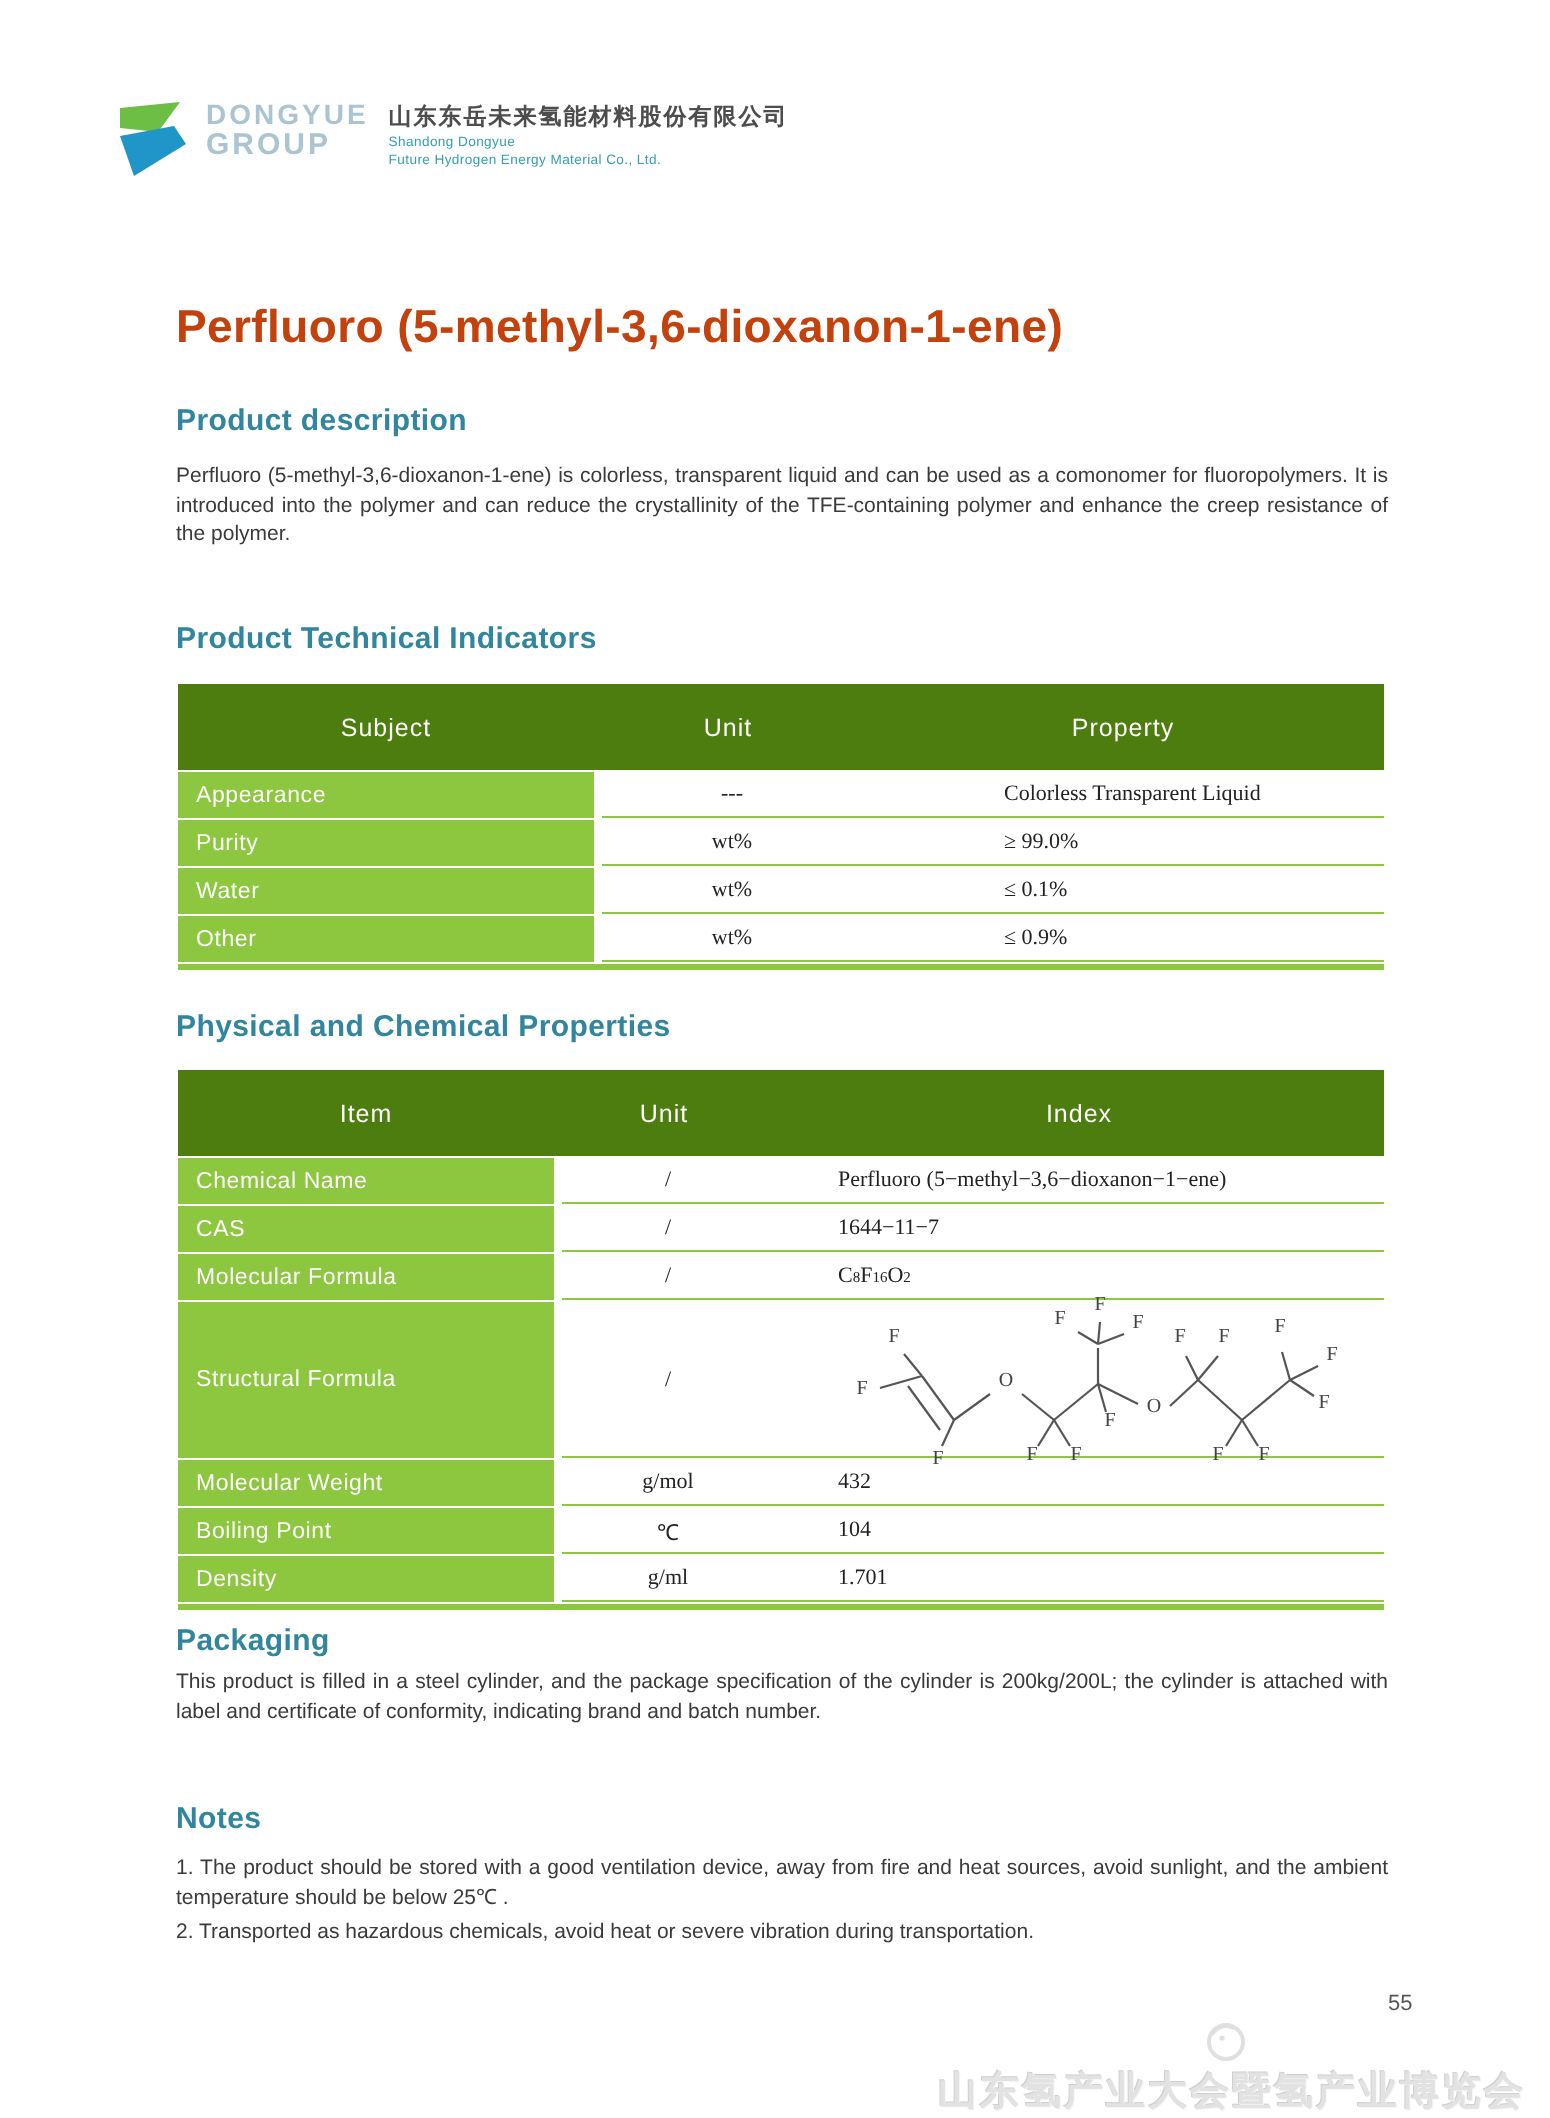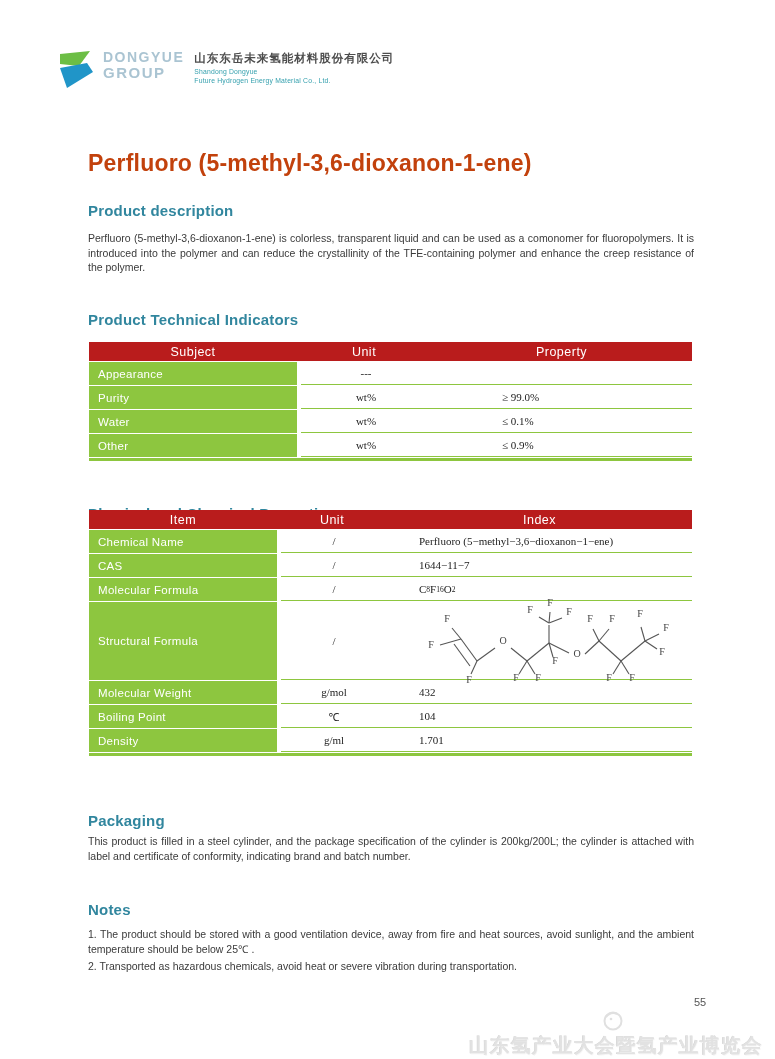--- a/index.html
+++ b/index.html
@@ -19,21 +19,21 @@
   .company .en { font-size:6.8px; color:#35a0ae; margin-top:2px; letter-spacing:.2px; }
   
   .doc-title {
     position:absolute; left:88px; top:150px; font-size:23px; font-weight:bold;
     color:#c2410c; letter-spacing:.2px;
   }
   .sec-h { position:absolute; left:88px; font-size:15px; font-weight:bold; color:#31869e; letter-spacing:.2px; }
   .para { position:absolute; left:88px; width:606px; font-size:10.5px; line-height:1.4; color:#3a3a3a; text-align:justify; }
   
   .tbl { position:absolute; left:89px; width:603px; }
-  .tbl-head { display:flex; height:19px; background:#b91c1c; color:#fff; font-size:12.5px; letter-spacing:.5px; }
+  .tbl-head { display:flex; height:43px; background:#4d7c0f; color:#fff; font-size:12.5px; letter-spacing:.5px; }
   .tbl-head > div { display:flex; align-items:center; justify-content:center; }
   .row { display:flex; height:23px; margin-top:1px; }
   .row.tall { height:78px; }
   .cell-label {
     background:#8dc63f; color:#fff; font-size:11.5px; letter-spacing:.3px;
     display:flex; align-items:center; padding-left:9px; flex:none;
   }
   .row-right { flex:1; display:flex; border-bottom:1px solid #8dc63f; margin-left:4px;
     font-family:"Liberation Serif", serif; font-size:11px; color:#222; }
   .row:last-of-type .row-right { border-bottom:none; }
@@ -95,20 +95,21 @@
   <div class="tbl-head">
     <div class="col-subject">Subject</div>
     <div class="col-unit">Unit</div>
     <div class="col-prop">Property</div>
   </div>
 
   <div class="row">
     <div class="cell-label">Appearance</div>
     <div class="row-right">
       <div class="cell-unit">---</div>
+      <div class="cell-val">Colorless Transparent Liquid</div>
     </div>
   </div>
   <div class="row">
     <div class="cell-label">Purity</div>
     <div class="row-right">
       <div class="cell-unit">wt%</div>
       <div class="cell-val">≥ 99.0%</div>
     </div>
   </div>
   <div class="row">
@@ -123,21 +124,21 @@
     <div class="row-right">
       <div class="cell-unit">wt%</div>
       <div class="cell-val">≤ 0.9%</div>
     </div>
   </div>
   <div class="tbl-bottom"></div>
 </div>
 
 <div class="sec-h" style="top:505px;">Physical and Chemical Properties</div>
 
-<div class="tbl t2" style="top:510px;">
+<div class="tbl t2" style="top:535px;">
   <div class="tbl-head">
     <div class="col-item">Item</div>
     <div class="col-unit">Unit</div>
     <div class="col-index">Index</div>
   </div>
 
   <div class="row">
     <div class="cell-label">Chemical Name</div>
     <div class="row-right">
       <div class="cell-unit">/</div>

